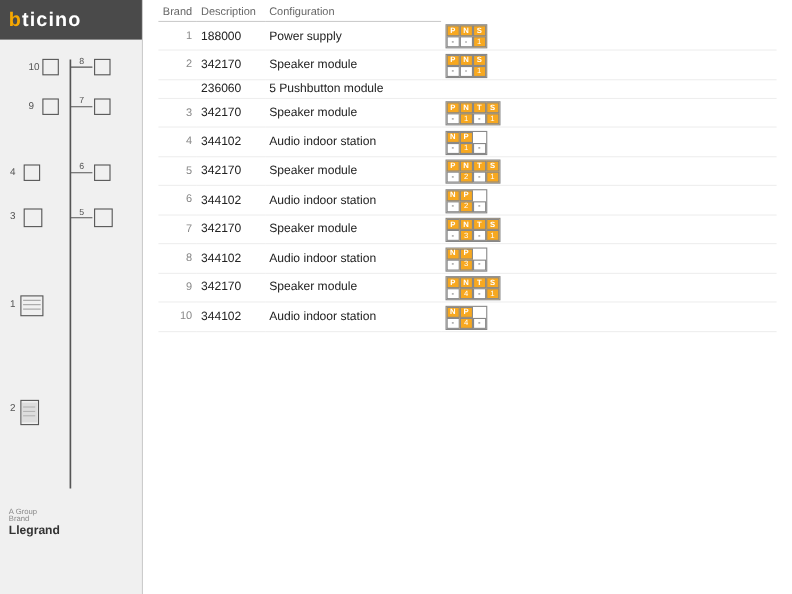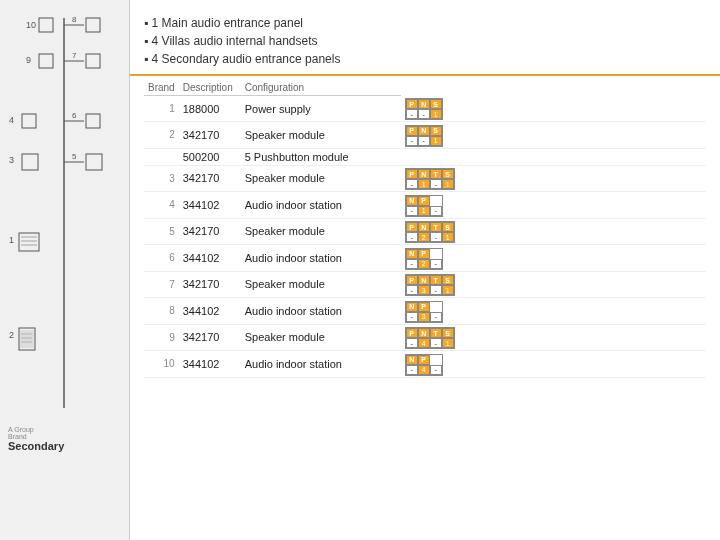--- a/index.html
+++ b/index.html
@@ -150,20 +150,25 @@
     .legrand-logo {
       font-weight: bold;
       color: #333;
       font-size: 11px;
     }
   </style>
 </head>
 <body>
 
 <div id="sidebar">
+  <div id="logo-bar">
+    <span id="logo-text">
+      <span id="logo-b">b</span><span>ticino</span>
+    </span>
+  </div>
 
   <div id="diagram-area">
     <svg width="122" height="430">
 
       <line x1="60" y1="10" x2="60" y2="400" stroke="#555" stroke-width="1.5"></line>
 
       <text x="22" y="20" font-size="9" fill="#555">10</text>
       <rect x="35" y="10" width="14" height="14" fill="none" stroke="#555" stroke-width="1"></rect>
       <line x1="60" y1="17" x2="80" y2="17" stroke="#555" stroke-width="1"></line>
       <text x="68" y="14" font-size="8" fill="#555">8</text>
@@ -197,37 +202,26 @@
       <text x="5" y="330" font-size="9" fill="#555">2</text>
       <rect x="15" y="320" width="16" height="22" fill="none" stroke="#555" stroke-width="1"></rect>
       <rect x="16" y="322" width="14" height="18" fill="#ddd" stroke="none"></rect>
       <line x1="17" y1="326" x2="28" y2="326" stroke="#888" stroke-width="0.5"></line>
       <line x1="17" y1="330" x2="28" y2="330" stroke="#888" stroke-width="0.5"></line>
       <line x1="17" y1="334" x2="28" y2="334" stroke="#888" stroke-width="0.5"></line>
     </svg>
 
     <div id="footer-brand">
       <div class="brand-group">A Group<br>Brand</div>
-      <div class="legrand-logo">Secondary</div>
+      <div class="legrand-logo">Llegrand</div>
     </div>
   </div>
 </div>
 
 <div id="main">
-  <div id="header">
-    <div style="display:flex; align-items:baseline; gap:16px;">
-      <span id="exercise-title"></span>
-      <span id="subtitle"></span>
-    </div>
-    <ul id="bullet-list">
-    <li>1 Main audio entrance panel</li>
-        <li>4 Villas audio internal handsets</li>
-        <li>4 Secondary audio entrance panels</li>
-      </ul>
-  </div>
 
   <div id="content-table">
     <table>
       <thead>
         <tr>
           <th>Brand</th>
           <th>Description</th>
           <th>Configuration</th>
         </tr>
       </thead>
@@ -261,21 +255,21 @@
         </div>
         <div style="display:flex;">
           <div style="width:12px;height:10px;border:0.5px solid #888;display:flex;align-items:center;justify-content:center;font-size:7px;">-</div>
           <div style="width:12px;height:10px;border:0.5px solid #888;display:flex;align-items:center;justify-content:center;font-size:7px;">-</div>
           <div style="width:12px;height:10px;border:0.5px solid #888;display:flex;align-items:center;justify-content:center;background:#f7a820;color:#fff;font-size:7px;">1</div>
         </div>
       </div></td>
     </tr>
           <tr style="border-bottom: 1px solid rgb(238, 238, 238);">
       <td class="row-num" style="color:#888;font-size:10px;width:14px;text-align:right;"></td>
-      <td class="item-code" style="width:62px;font-size:11px;padding:2px 4px;">500200</td>
+      <td class="item-code" style="width:62px;font-size:11px;padding:2px 4px;">236060</td>
       <td class="description" style="width:160px;font-size:11px;padding:2px 4px;">5 Pushbutton module</td>
       <td style="padding:1px 4px;"></td>
     </tr>
           <tr style="border-bottom: 1px solid rgb(238, 238, 238);">
       <td class="row-num" style="color:#888;font-size:10px;width:14px;text-align:right;">3</td>
       <td class="item-code" style="width:62px;font-size:11px;padding:2px 4px;">342170</td>
       <td class="description" style="width:160px;font-size:11px;padding:2px 4px;">Speaker module</td>
       <td style="padding:1px 4px;"><div style="display:inline-flex;flex-direction:column;border:1px solid #888;font-size:7px;">
         <div style="display:flex;">
           <div style="width:12px;height:10px;border:0.5px solid #888;display:flex;align-items:center;justify-content:center;background:#f7a820;color:#fff;font-weight:bold;">P</div>

